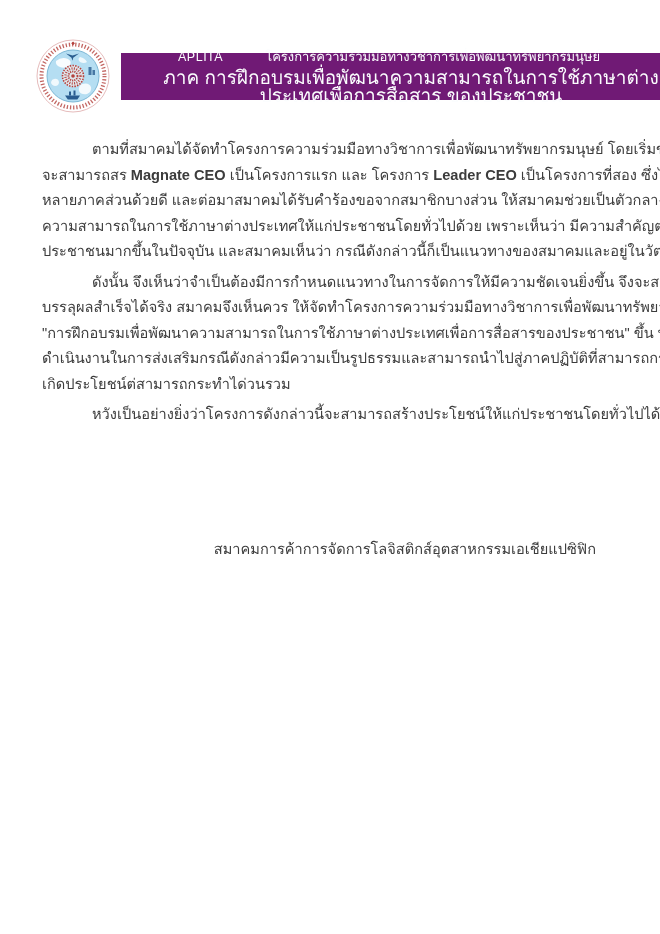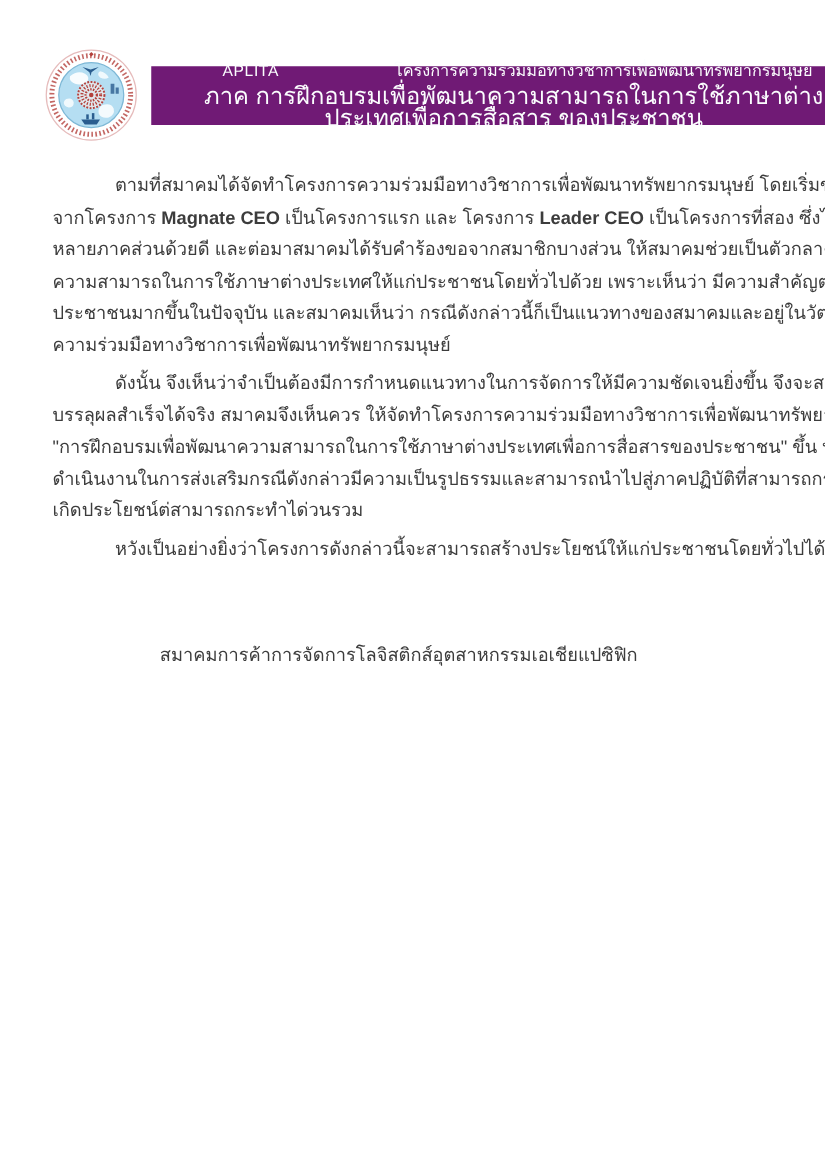--- a/index.html
+++ b/index.html
@@ -32,21 +32,21 @@
     gap: 3px;
   }
   .banner-row1 {
     display: flex;
     align-items: baseline;
     padding-left: 19px;
     font-size: 13px;
     line-height: 18px;
   }
   .banner-abbr { letter-spacing: 0.5px; font-size: 12.5px; }
-  .banner-title1 { margin-left: 92px; }
+  .banner-title1 { margin-left: 42px; }
   .banner-row2 {
     text-align: center;
     font-size: 19px;
     line-height: 18px;
   }
   
   .doc-heading {
     position: absolute;
     left: 42px;
     top: 108px;
@@ -65,23 +65,23 @@
   .para { margin: 0 0 5px 0; }
   .line {
     line-height: 25.5px;
     white-space: nowrap;
   }
   .line.indent { padding-left: 50px; }
   .bold { font-weight: 600; }
   .signature {
     position: absolute;
     left: 42px;
-    top: 513px;
+    top: 537px;
     width: 582px;
-    text-align: center;
+    text-align: right;
     padding-right: 28px;
     box-sizing: border-box;
     font-size: 14.6px;
     line-height: 25.5px;
     white-space: nowrap;
   }
 </style>
 </head>
 <body>
 
@@ -126,25 +126,24 @@
       <span class="banner-abbr">APLITA</span>
       <span class="banner-title1">โครงการความร่วมมือทางวิชาการเพื่อพัฒนาทรัพยากรมนุษย์</span>
     </div>
     <div class="banner-row2">ภาค การฝึกอบรมเพื่อพัฒนาความสามารถในการใช้ภาษาต่างประเทศเพื่อการสื่อสาร ของประชาชน</div>
   </div>
 
 
   <div class="doc-body">
       <div class="para">
         <div class="line indent"><span>ตามที่สมาคมได้จัดทำโครงการความร่วมมือทางวิชาการเพื่อพัฒนาทรัพยากรมนุษย์ โดยเริ่มขับเคลื่อนโครงการ</span></div>
-        <div class="line"><span>จากโครงการ </span><span class="bold">Magnate CEO</span><span> เป็นโครงการแรก และ โครงการ </span><span class="bold">Leader CEO</span><span> เป็นโครงการที่สอง ซึ่งได้รับการตอบรับจาก</span></div>
+        <div class="line"><span>จะสามารถสร </span><span class="bold">Magnate CEO</span><span> เป็นโครงการแรก และ โครงการ </span><span class="bold">Leader CEO</span><span> เป็นโครงการที่สอง ซึ่งได้รับการตอบรับจาก</span></div>
         <div class="line"><span>หลายภาคส่วนด้วยดี และต่อมาสมาคมได้รับคำร้องขอจากสมาชิกบางส่วน ให้สมาคมช่วยเป็นตัวกลางในการช่วยพัฒนาการ</span></div>
         <div class="line"><span>ความสามารถในการใช้ภาษาต่างประเทศให้แก่ประชาชนโดยทั่วไปด้วย เพราะเห็นว่า มีความสำคัญต่อวิถีชีวิตประจำวันของ</span></div>
         <div class="line"><span>ประชาชนมากขึ้นในปัจจุบัน และสมาคมเห็นว่า กรณีดังกล่าวนี้ก็เป็นแนวทางของสมาคมและอยู่ในวัตถุประสงค์ของโครงการ</span></div>
-        <div class="line"><span>ความร่วมมือทางวิชาการเพื่อพัฒนาทรัพยากรมนุษย์</span></div>
       </div>
       <div class="para">
         <div class="line indent"><span>ดังนั้น จึงเห็นว่าจำเป็นต้องมีการกำหนดแนวทางในการจัดการให้มีความชัดเจนยิ่งขึ้น จึงจะสามารถปฏิบัติให้</span></div>
         <div class="line"><span>บรรลุผลสำเร็จได้จริง สมาคมจึงเห็นควร ให้จัดทำโครงการความร่วมมือทางวิชาการเพื่อพัฒนาทรัพยากรมนุษย์ ภาค(พิเศษ2)</span></div>
         <div class="line"><span>"การฝึกอบรมเพื่อพัฒนาความสามารถในการใช้ภาษาต่างประเทศเพื่อการสื่อสารของประชาชน" ขึ้น ทั้งนี้เพื่อให้การ</span></div>
         <div class="line"><span>ดำเนินงานในการส่งเสริมกรณีดังกล่าวมีความเป็นรูปธรรมและสามารถนำไปสู่ภาคปฏิบัติที่สามารถกระทำได้จริง อันจะทำให้</span></div>
         <div class="line"><span>เกิดประโยชน์ต่สามารถกระทำได่วนรวม</span></div>
       </div>
       <div class="para">
         <div class="line indent"><span>หวังเป็นอย่างยิ่งว่าโครงการดังกล่าวนี้จะสามารถสร้างประโยชน์ให้แก่ประชาชนโดยทั่วไปได้ตามสมควรและหวัง</span></div>

